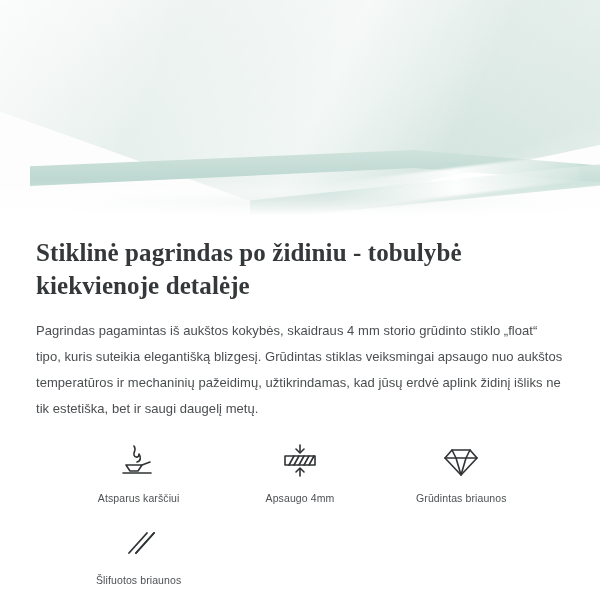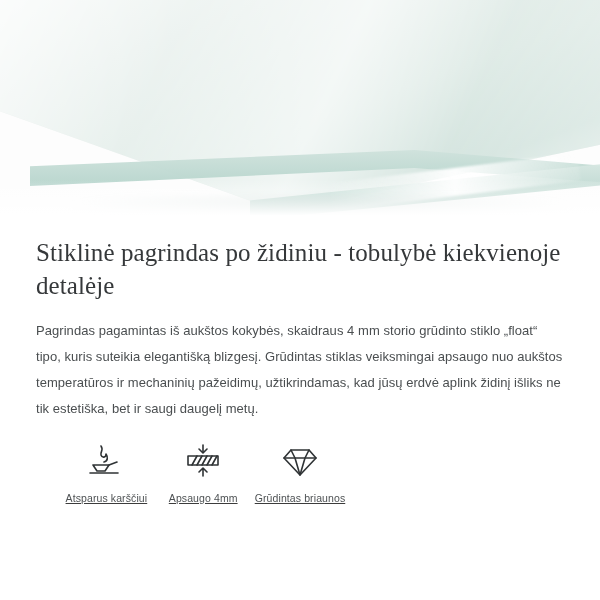--- a/index.html
+++ b/index.html
@@ -107,43 +107,42 @@
   .content {
     position: relative;
     padding: 0 36px;
     box-sizing: border-box;
   }
   .headline {
     margin: 14px 0 0 0;
     font-family: "Liberation Serif", serif;
     font-size: 25px;
     line-height: 1.32;
-    font-weight: 400;
+    font-weight: 700;
     color: #35383a;
     letter-spacing: 0.1px;
     max-width: 530px;
   }
   .body-copy {
     margin: 16px 0 0 0;
     font-size: 13px;
     line-height: 2.0;
     color: #4a4e50;
     max-width: 530px;
     letter-spacing: 0.05px;
   }
 
   
   .features {
     margin-top: 18px;
     display: grid;
-    grid-template-columns: repeat(5, 1fr);
+    grid-template-columns: repeat(3, 1fr);
     grid-row-gap: 18px;
     padding: 0 22px 0 22px;
     box-sizing: border-box;
-    text-decoration: underline;
   }
   .feature {
     display: flex;
     flex-direction: column;
     align-items: center;
     justify-content: flex-start;
   }
   .feature-icon {
     width: 48px;
     height: 42px;
@@ -215,17 +214,27 @@
         <div class="feature-icon">
           <svg width="44" height="40" viewBox="0 0 44 40" fill="none" stroke="#2f3335" stroke-width="1.6" stroke-linecap="round" stroke-linejoin="round">
             <path d="M13 9 L31 9 L38 17 L22 34 L6 17 Z"></path>
             <path d="M6 17 L38 17"></path>
             <path d="M13 9 L17 17 L22 34 L27 17 L31 9"></path>
           </svg>
         </div>
         <div class="feature-label">Grūdintas briaunos</div>
       </div>
 
+      <div class="feature">
+        <div class="feature-icon">
+          <svg width="44" height="40" viewBox="0 0 44 40" fill="none" stroke="#2f3335" stroke-width="1.8" stroke-linecap="round" stroke-linejoin="round">
+            <path d="M12 30 L30 10"></path>
+            <path d="M19 30 L37 10"></path>
+            <path d="M26 30 L44 10" transform="translate(-7,0)"></path>
+          </svg>
+        </div>
+        <div class="feature-label">Šlifuotos briaunos</div>
+      </div>
 
 
     </div>
   </div>
 </div>
 
 </body></html>

